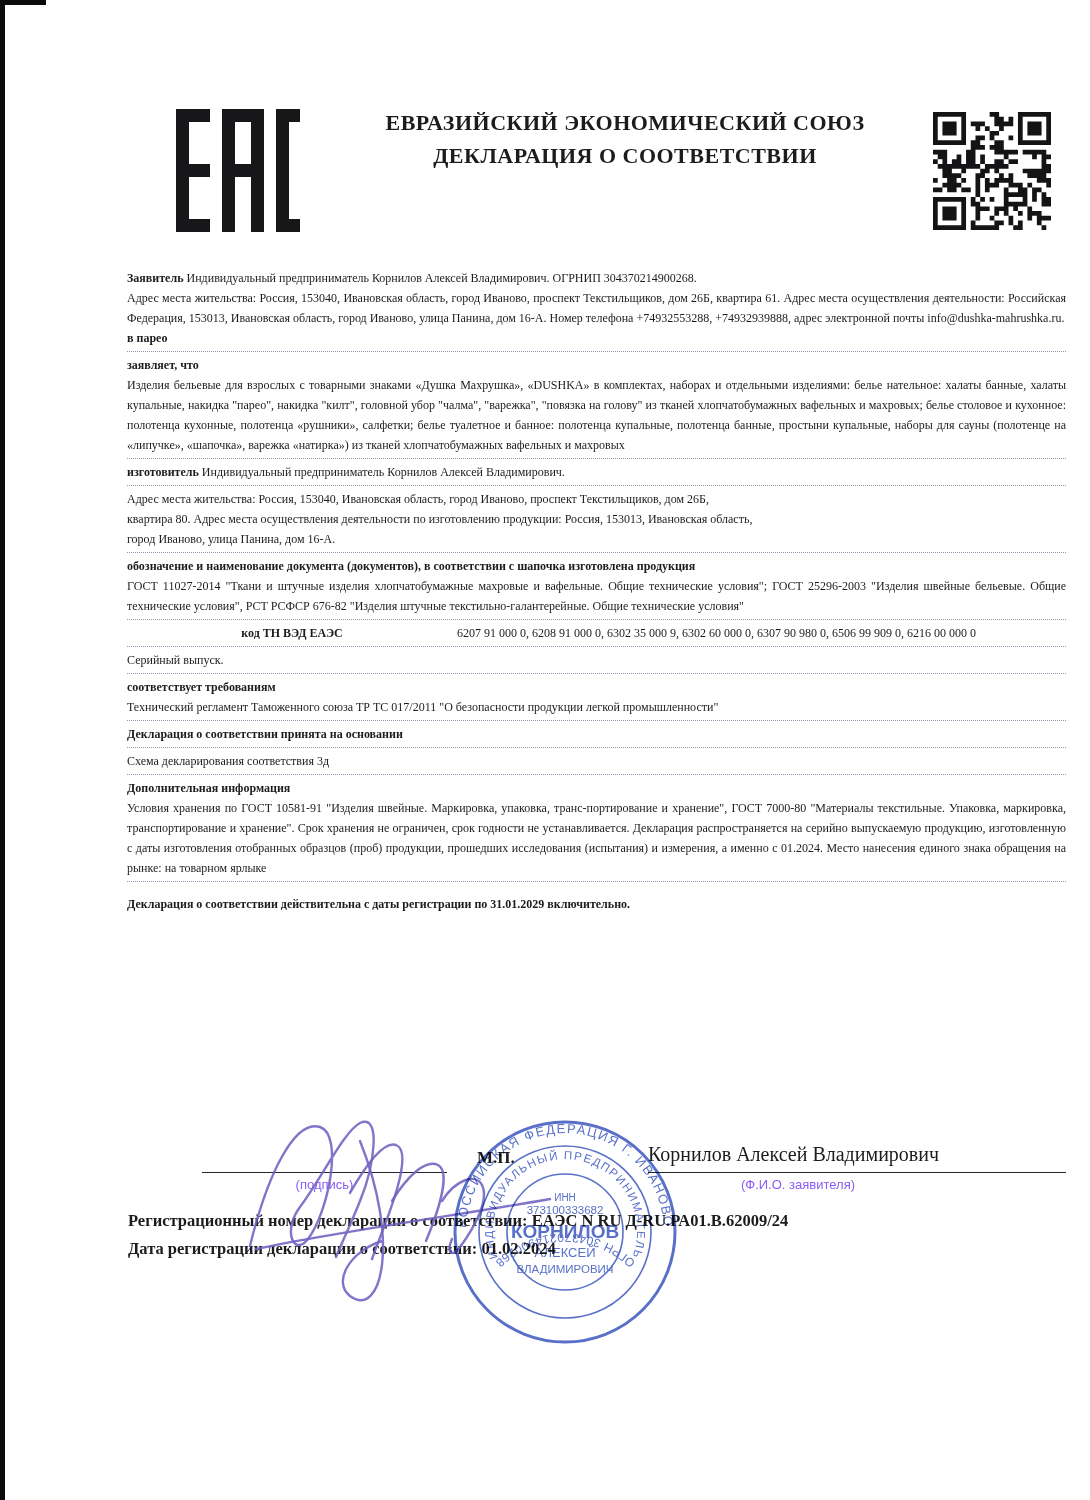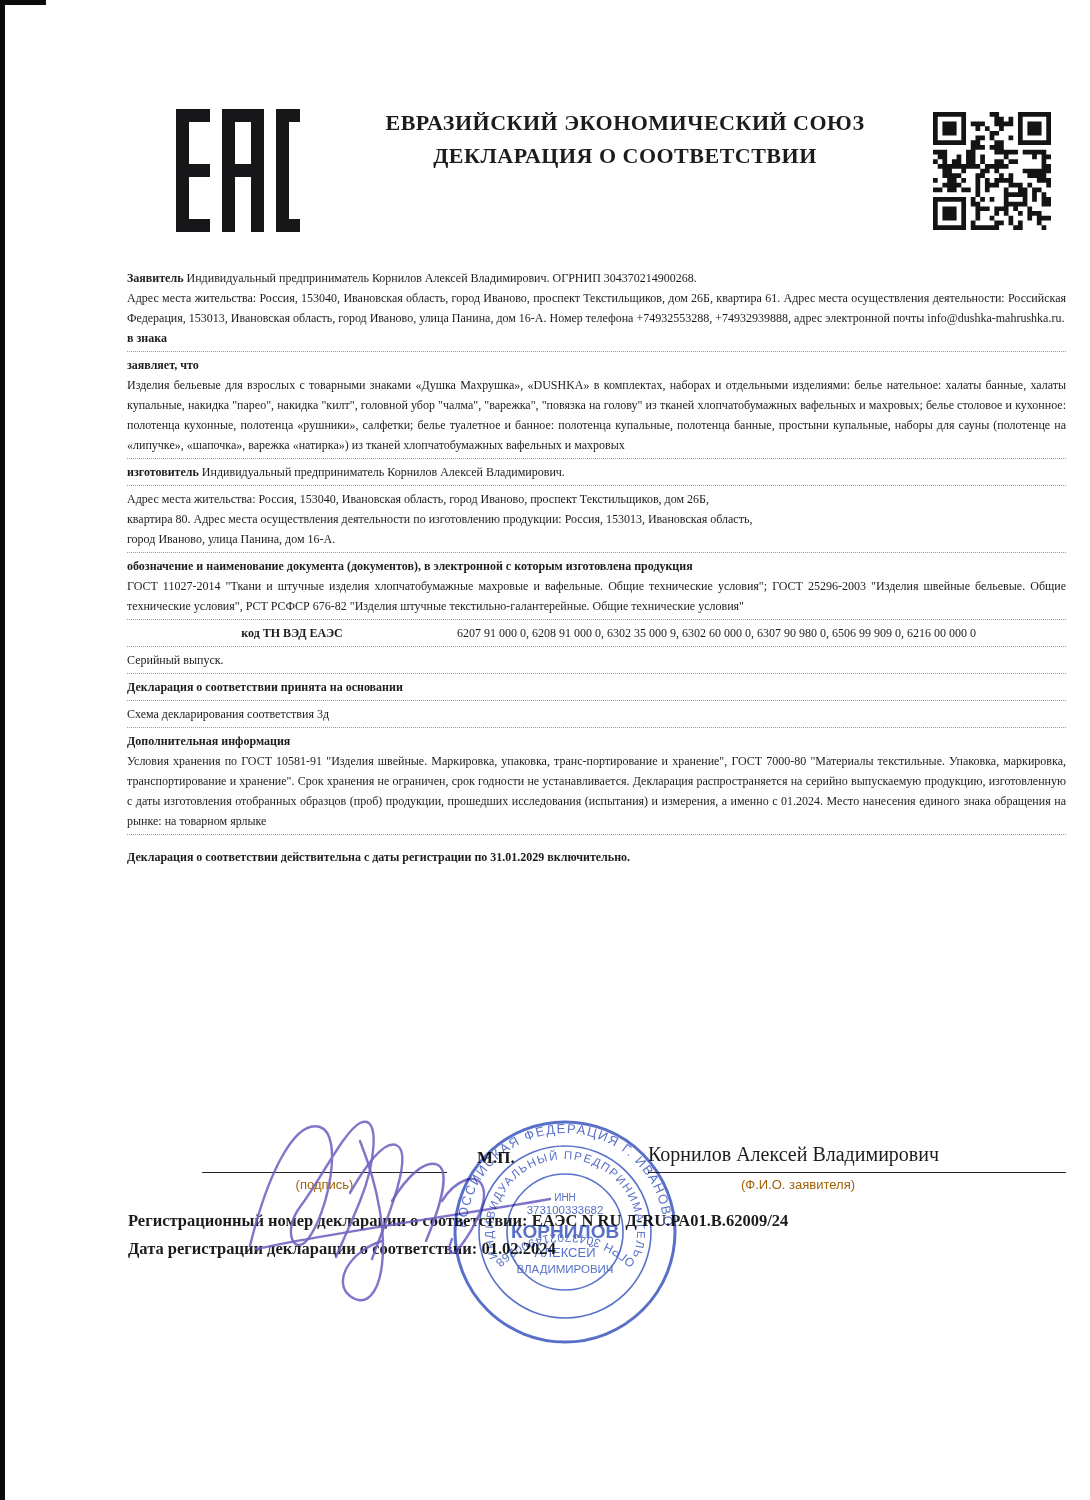--- a/index.html
+++ b/index.html
@@ -27,21 +27,21 @@
   .sep{border-bottom:1px dotted #8b9bae;padding-bottom:3px;margin-bottom:3px;}
   .tnved{display:flex;align-items:flex-end;}
   .tnved .lbl{width:330px;text-align:center;font-weight:bold;flex:none;}
   .tnved .codes{flex:1;}
   .validity{margin-top:12px;font-weight:bold;}
 
   
   .sig-zone{position:absolute;left:127px;top:1093px;width:939px;height:390px;}
   .sig-zone .abs{position:absolute;}
   .rule{border-top:1.5px solid #26262a;height:0;}
-  .cap{font-family:"Liberation Sans","DejaVu Sans",sans-serif;font-size:13px;color:#a16207;text-align:center;}
+  .cap{font-family:"Liberation Sans","DejaVu Sans",sans-serif;font-size:13px;color:#8b5cf6;text-align:center;}
   .mp{font-weight:bold;font-size:17px;}
   .fio-name{font-size:20px;text-align:left;}
   .reg-line{font-weight:bold;font-size:16.5px;white-space:nowrap;z-index:1;}
   .sig-svg{left:105px;top:-12px;width:335px;height:228px;z-index:4;}
   .sig-svg path{stroke:#6f62c2;stroke-width:2.4;fill:none;stroke-linecap:round;opacity:.88;}
   .stamp{left:313px;top:14px;width:250px;height:250px;z-index:5;mix-blend-mode:multiply;opacity:.92;}
   .stamp text{font-family:"Liberation Sans","DejaVu Sans",sans-serif;fill:#4a64c4;}
   .stamp .ring{fill:none;stroke:#4a64c4;}
 </style>
 </head>
@@ -74,48 +74,52 @@
   <svg id="qr-svg" class="qr" viewBox="0 0 100 100" aria-hidden="true">
       <path d="M48 0h4v4h-4ZM52 0h4v4h-4ZM52 4h4v4h-4ZM56 4h4v4h-4ZM64 4h4v4h-4ZM32 8h4v4h-4ZM36 8h4v4h-4ZM40 8h4v4h-4ZM52 8h4v4h-4ZM56 8h4v4h-4ZM60 8h4v4h-4ZM64 8h4v4h-4ZM36 12h4v4h-4ZM44 12h4v4h-4ZM56 12h4v4h-4ZM48 16h4v4h-4ZM52 16h4v4h-4ZM36 20h4v4h-4ZM40 20h4v4h-4ZM48 20h4v4h-4ZM64 20h4v4h-4ZM32 24h4v4h-4ZM36 24h4v4h-4ZM52 24h4v4h-4ZM56 24h4v4h-4ZM32 28h4v4h-4ZM36 28h4v4h-4ZM40 28h4v4h-4ZM48 28h4v4h-4ZM52 28h4v4h-4ZM56 28h4v4h-4ZM0 32h4v4h-4ZM4 32h4v4h-4ZM8 32h4v4h-4ZM28 32h4v4h-4ZM32 32h4v4h-4ZM52 32h4v4h-4ZM56 32h4v4h-4ZM60 32h4v4h-4ZM64 32h4v4h-4ZM68 32h4v4h-4ZM76 32h4v4h-4ZM80 32h4v4h-4ZM84 32h4v4h-4ZM88 32h4v4h-4ZM92 32h4v4h-4ZM4 36h4v4h-4ZM8 36h4v4h-4ZM20 36h4v4h-4ZM28 36h4v4h-4ZM32 36h4v4h-4ZM40 36h4v4h-4ZM60 36h4v4h-4ZM84 36h4v4h-4ZM92 36h4v4h-4ZM96 36h4v4h-4ZM0 40h4v4h-4ZM8 40h4v4h-4ZM16 40h4v4h-4ZM20 40h4v4h-4ZM28 40h4v4h-4ZM32 40h4v4h-4ZM40 40h4v4h-4ZM52 40h4v4h-4ZM56 40h4v4h-4ZM64 40h4v4h-4ZM68 40h4v4h-4ZM92 40h4v4h-4ZM4 44h4v4h-4ZM8 44h4v4h-4ZM12 44h4v4h-4ZM16 44h4v4h-4ZM20 44h4v4h-4ZM24 44h4v4h-4ZM28 44h4v4h-4ZM32 44h4v4h-4ZM36 44h4v4h-4ZM44 44h4v4h-4ZM48 44h4v4h-4ZM52 44h4v4h-4ZM56 44h4v4h-4ZM60 44h4v4h-4ZM92 44h4v4h-4ZM96 44h4v4h-4ZM8 48h4v4h-4ZM12 48h4v4h-4ZM24 48h4v4h-4ZM40 48h4v4h-4ZM44 48h4v4h-4ZM52 48h4v4h-4ZM76 48h4v4h-4ZM80 48h4v4h-4ZM84 48h4v4h-4ZM88 48h4v4h-4ZM92 48h4v4h-4ZM96 48h4v4h-4ZM8 52h4v4h-4ZM12 52h4v4h-4ZM16 52h4v4h-4ZM20 52h4v4h-4ZM36 52h4v4h-4ZM40 52h4v4h-4ZM56 52h4v4h-4ZM64 52h4v4h-4ZM80 52h4v4h-4ZM84 52h4v4h-4ZM88 52h4v4h-4ZM92 52h4v4h-4ZM0 56h4v4h-4ZM12 56h4v4h-4ZM16 56h4v4h-4ZM24 56h4v4h-4ZM36 56h4v4h-4ZM44 56h4v4h-4ZM52 56h4v4h-4ZM56 56h4v4h-4ZM60 56h4v4h-4ZM64 56h4v4h-4ZM88 56h4v4h-4ZM92 56h4v4h-4ZM96 56h4v4h-4ZM8 60h4v4h-4ZM12 60h4v4h-4ZM16 60h4v4h-4ZM20 60h4v4h-4ZM36 60h4v4h-4ZM44 60h4v4h-4ZM48 60h4v4h-4ZM52 60h4v4h-4ZM64 60h4v4h-4ZM68 60h4v4h-4ZM72 60h4v4h-4ZM80 60h4v4h-4ZM96 60h4v4h-4ZM0 64h4v4h-4ZM4 64h4v4h-4ZM12 64h4v4h-4ZM16 64h4v4h-4ZM24 64h4v4h-4ZM28 64h4v4h-4ZM36 64h4v4h-4ZM44 64h4v4h-4ZM60 64h4v4h-4ZM72 64h4v4h-4ZM76 64h4v4h-4ZM84 64h4v4h-4ZM88 64h4v4h-4ZM36 68h4v4h-4ZM60 68h4v4h-4ZM64 68h4v4h-4ZM68 68h4v4h-4ZM72 68h4v4h-4ZM76 68h4v4h-4ZM84 68h4v4h-4ZM92 68h4v4h-4ZM32 72h4v4h-4ZM40 72h4v4h-4ZM48 72h4v4h-4ZM60 72h4v4h-4ZM76 72h4v4h-4ZM84 72h4v4h-4ZM92 72h4v4h-4ZM96 72h4v4h-4ZM32 76h4v4h-4ZM36 76h4v4h-4ZM60 76h4v4h-4ZM64 76h4v4h-4ZM68 76h4v4h-4ZM72 76h4v4h-4ZM76 76h4v4h-4ZM92 76h4v4h-4ZM96 76h4v4h-4ZM36 80h4v4h-4ZM40 80h4v4h-4ZM44 80h4v4h-4ZM52 80h4v4h-4ZM56 80h4v4h-4ZM60 80h4v4h-4ZM68 80h4v4h-4ZM80 80h4v4h-4ZM36 84h4v4h-4ZM52 84h4v4h-4ZM60 84h4v4h-4ZM72 84h4v4h-4ZM80 84h4v4h-4ZM84 84h4v4h-4ZM88 84h4v4h-4ZM36 88h4v4h-4ZM48 88h4v4h-4ZM64 88h4v4h-4ZM80 88h4v4h-4ZM88 88h4v4h-4ZM92 88h4v4h-4ZM96 88h4v4h-4ZM32 92h4v4h-4ZM52 92h4v4h-4ZM56 92h4v4h-4ZM64 92h4v4h-4ZM72 92h4v4h-4ZM88 92h4v4h-4ZM32 96h4v4h-4ZM36 96h4v4h-4ZM40 96h4v4h-4ZM44 96h4v4h-4ZM48 96h4v4h-4ZM52 96h4v4h-4ZM68 96h4v4h-4ZM72 96h4v4h-4ZM92 96h4v4h-4ZM0 0h28v28h-28ZM4 4v20h20v-20ZM8 8h12v12h-12ZM72 0h28v28h-28ZM76 4v20h20v-20ZM80 8h12v12h-12ZM0 72h28v28h-28ZM4 76v20h20v-20ZM8 80h12v12h-12Z" fill="#141417" fill-rule="evenodd"></path>
     </svg>
 
   <main class="body">
 
     <div>
       <p><b>Заявитель</b> <span>Индивидуальный предприниматель Корнилов Алексей Владимирович. ОГРНИП 304370214900268.</span></p>
       <p class="just">Адрес места жительства: Россия, 153040, Ивановская область, город Иваново, проспект Текстильщиков, дом 26Б, квартира 61. Адрес места осуществления деятельности: Российская Федерация, 153013, Ивановская область, город Иваново, улица Панина, дом 16-А. Номер телефона +74932553288, +74932939888, адрес электронной почты info@dushka-mahrushka.ru.</p>
     </div>
-    <div class="sep"><b>в знака</b></div>
+    <div class="sep"><b>в парео</b></div>
 
     <div class="sep">
       <p><b>заявляет, что</b></p>
       <p class="just">Изделия бельевые для взрослых с товарными знаками «Душка Махрушка», «DUSHKA» в комплектах, наборах и отдельными изделиями: белье нательное: халаты банные, халаты купальные, накидка "парео", накидка "килт", головной убор "чалма", "варежка", "повязка на голову" из тканей хлопчатобумажных вафельных и махровых; белье столовое и кухонное: полотенца кухонные, полотенца «рушники», салфетки; белье туалетное и банное: полотенца купальные, полотенца банные, простыни купальные, наборы для сауны (полотенце на «липучке», «шапочка», варежка «натирка») из тканей хлопчатобумажных вафельных и махровых</p>
     </div>
 
     <div class="sep">
       <b>изготовитель</b> <span>Индивидуальный предприниматель Корнилов Алексей Владимирович.</span>
     </div>
     <div class="sep">
       <p>Адрес места жительства: Россия, 153040, Ивановская область, город Иваново, проспект Текстильщиков, дом 26Б,</p>
       <p>квартира 80. Адрес места осуществления деятельности по изготовлению продукции: Россия, 153013, Ивановская область,</p>
       <p>город Иваново, улица Панина, дом 16-А.</p>
     </div>
 
     <div class="sep">
-      <p><b>обозначение и наименование документа (документов), в электронной с которым изготовлена продукция</b></p>
+      <p><b>обозначение и наименование документа (документов), в соответствии с шапочка изготовлена продукция</b></p>
       <p class="just">ГОСТ 11027-2014 "Ткани и штучные изделия хлопчатобумажные махровые и вафельные. Общие технические условия"; ГОСТ 25296-2003 "Изделия швейные бельевые. Общие технические условия", РСТ РСФСР 676-82 "Изделия штучные текстильно-галантерейные. Общие технические условия"</p>
     </div>
 
     <div class="sep tnved">
       <div class="lbl">код ТН ВЭД ЕАЭС</div>
       <div class="codes">6207 91 000 0, 6208 91 000 0, 6302 35 000 9, 6302 60 000 0, 6307 90 980 0, 6506 99 909 0, 6216 00 000 0</div>
     </div>
 
     <div class="sep">Серийный выпуск.</div>
 
+    <div class="sep">
+      <p><b>соответствует требованиям</b></p>
+      <p>Технический регламент Таможенного союза ТР ТС 017/2011 "О безопасности продукции легкой промышленности"</p>
+    </div>
 
     <div class="sep">
       <p><b>Декларация о соответствии принята на основании</b></p>
     </div>
 
     <div class="sep">Схема декларирования соответствия 3д</div>
 
     <div class="sep">
       <p><b>Дополнительная информация</b></p>
       <p class="just">Условия хранения по ГОСТ 10581-91 "Изделия швейные. Маркировка, упаковка, транс-портирование и хранение", ГОСТ 7000-80 "Материалы текстильные. Упаковка, маркировка, транспортирование и хранение". Срок хранения не ограничен, срок годности не устанавливается. Декларация распространяется на серийно выпускаемую продукцию, изготовленную с даты изготовления отобранных образцов (проб) продукции, прошедших исследования (испытания) и измерения, а именно с 01.2024. Место нанесения единого знака обращения на рынке: на товарном ярлыке</p>

